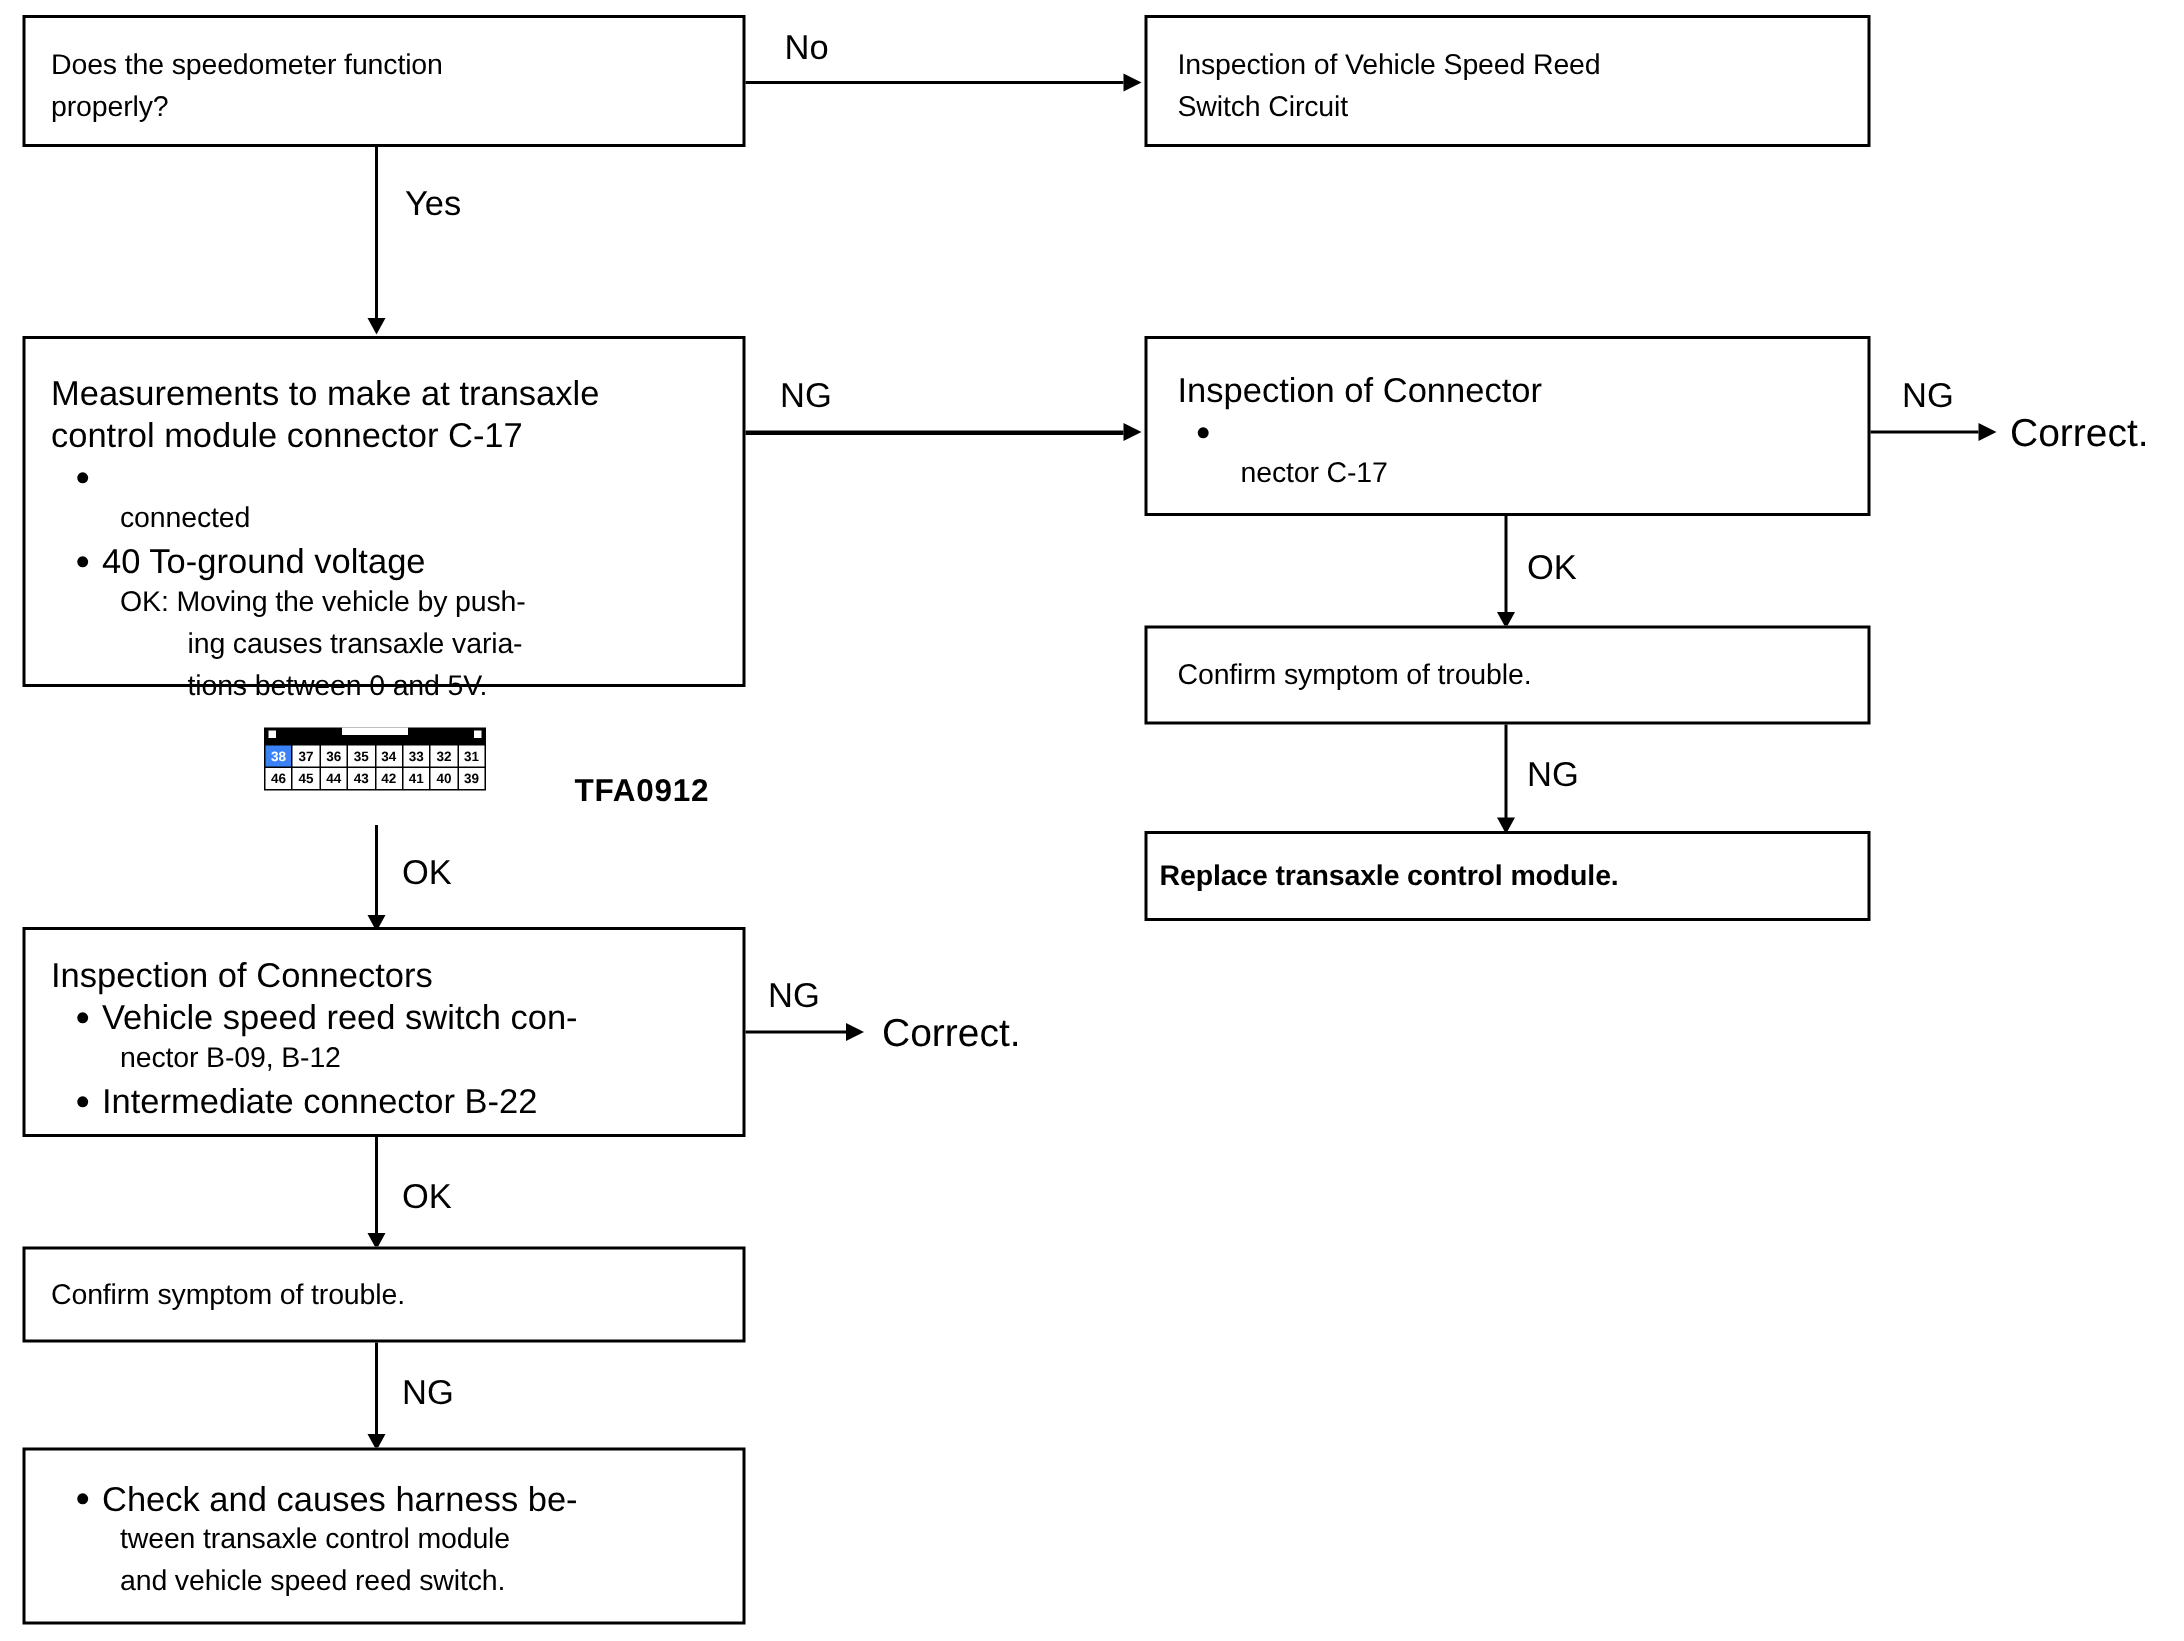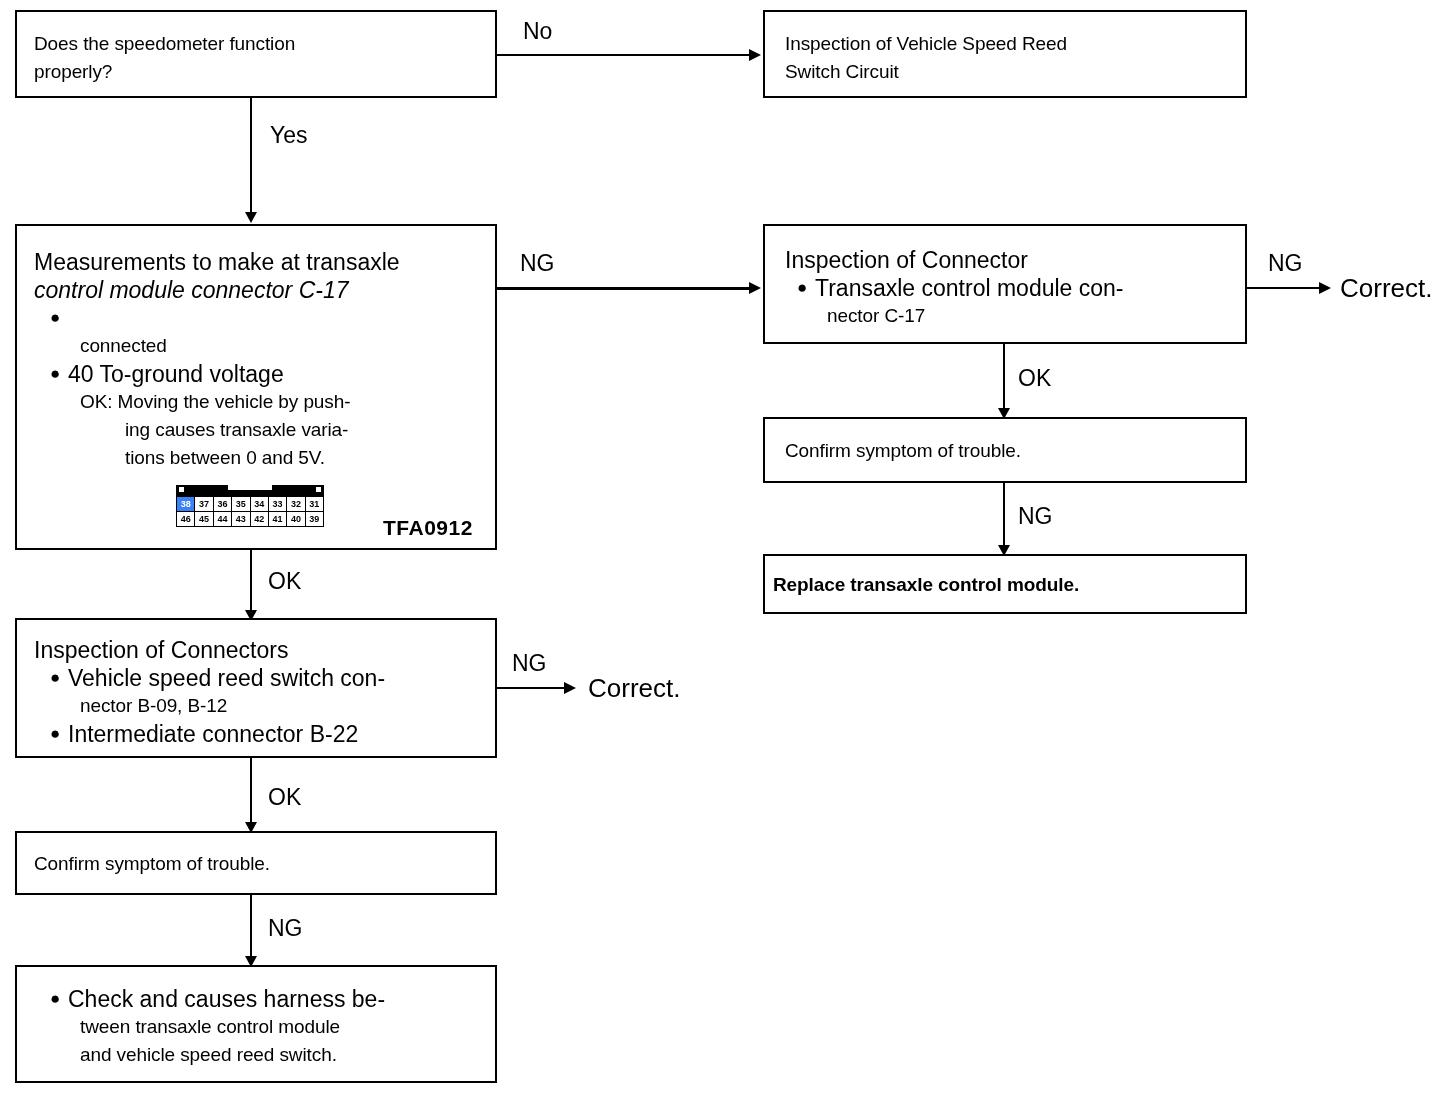--- a/index.html
+++ b/index.html
@@ -185,23 +185,23 @@
 
   <div class="box" style="left:763px; top:10px; width:484px; height:88px;">
     <div class="box-text" style="left:20px; top:18px;">Inspection of Vehicle Speed Reed</div>
     <div class="box-text" style="left:20px; top:46px;">Switch Circuit</div>
   </div>
 
   <div class="vline" style="left:250px; top:98px; height:116px;"></div>
   <div class="arrow-down" style="left:245px; top:212px;"></div>
   <div class="edge-label" style="left:270px; top:122px;">Yes</div>
 
-  <div class="box" style="left:15px; top:224px; width:482px; height:326px;">
+  <div class="box" style="left:15px; top:224px; width:482px; height:234px;">
     <div class="title-line" style="left:17px; top:22px;">Measurements to make at transaxle</div>
-    <div class="title-line" style="left:17px; top:50px;font-style:italic;">control module connector C-17</div>
+    <div class="title-line" style="left:17px; top:50px;">control module connector C-17</div>
 
     <div class="bullet-row" style="left:33px; top:78px; width:440px;">
       <span class="bullet-dot">●</span>
     </div>
     <div class="box-text" style="left:63px; top:106px;">connected</div>
 
     <div class="bullet-row" style="left:33px; top:134px; width:440px;">
       <span class="bullet-dot">●</span>
       <span class="bullet-text">40 To-ground voltage</span>
     </div>
@@ -244,21 +244,20 @@
   </div>
 
   <div class="edge-label" style="left:520px; top:250px;">NG</div>
   <div class="hline thick" style="left:497px; top:287px; width:252px;"></div>
   <div class="arrow-right" style="left:749px; top:282px;"></div>
 
   <div class="box" style="left:763px; top:224px; width:484px; height:120px;">
     <div class="title-line" style="left:20px; top:20px;">Inspection of Connector</div>
     <div class="bullet-row" style="left:32px; top:48px; width:440px;">
       <span class="bullet-dot">●</span>
-      <span class="bullet-text">Transaxle control module con-</span>
     </div>
     <div class="box-text" style="left:62px; top:76px;text-align:right;">nector C-17</div>
   </div>
 
   <div class="edge-label" style="left:1268px; top:250px;">NG</div>
   <div class="hline" style="left:1247px; top:287px; width:72px;"></div>
   <div class="arrow-right" style="left:1319px; top:282px;"></div>
   <div class="free-text" style="left:1340px; top:275px;">Correct.</div>
 
   <div class="vline" style="left:1003px; top:344px; height:70px;"></div>

